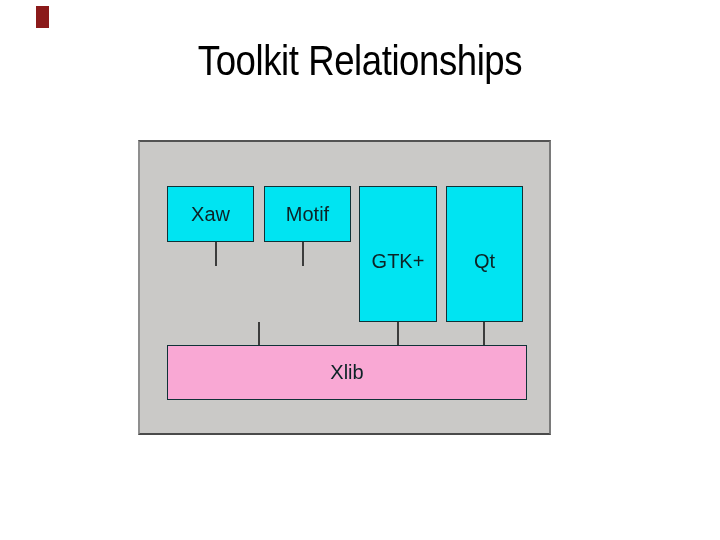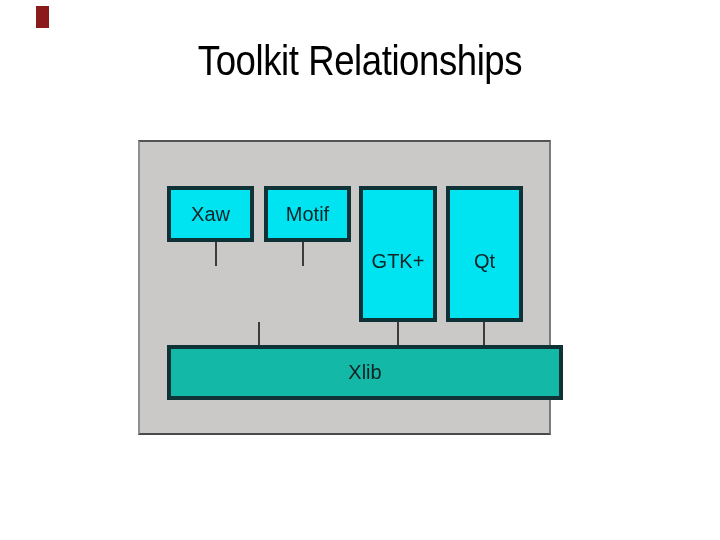--- a/index.html
+++ b/index.html
@@ -40,21 +40,21 @@
     border-width: 2px;
     border-top-color: #535353;
     border-left-color: #8f8f8f;
     border-right-color: #7a7a7a;
     border-bottom-color: #4a4a4a;
   }
 
   .node {
     position: absolute;
     box-sizing: border-box;
-    border: 4px solid #ef4444;
+    border: 1px solid #ef4444;
     display: flex;
     align-items: center;
     justify-content: center;
   }
   .node-label {
     font-size: 20px;
     color: #0d2326;
     letter-spacing: 0px;
     white-space: nowrap;
   }
@@ -83,18 +83,18 @@
       </div>
       <div class="node" style="left: 124px; top: 44px; width: 87px; height: 56px; background: rgb(0, 228, 242); border-color: rgb(15, 50, 55); text-align: center;">
         <span class="node-label" style="color: rgb(13, 35, 38);">Motif</span>
       </div>
       <div class="node" style="left: 219px; top: 44px; width: 78px; height: 136px; background: rgb(0, 228, 242); border-color: rgb(15, 50, 55); padding-top: 14px;">
         <span class="node-label" style="color: rgb(13, 35, 38);">GTK+</span>
       </div>
       <div class="node" style="left: 306px; top: 44px; width: 77px; height: 136px; background: rgb(0, 228, 242); border-color: rgb(15, 50, 55); padding-top: 14px;">
         <span class="node-label" style="color: rgb(13, 35, 38);">Qt</span>
       </div>
-      <div class="node" style="left: 27px; top: 203px; width: 396px; height: 55px; background: #14b8a6; border-color: rgb(15, 50, 55);">
+      <div class="node" style="left: 27px; top: 203px; width: 360px; height: 55px; background: #f9a8d4; border-color: rgb(15, 50, 55);">
         <span class="node-label" style="color: rgb(13, 35, 38);">Xlib</span>
       </div>
     </div>
 
 </div>
 
 </body></html>

